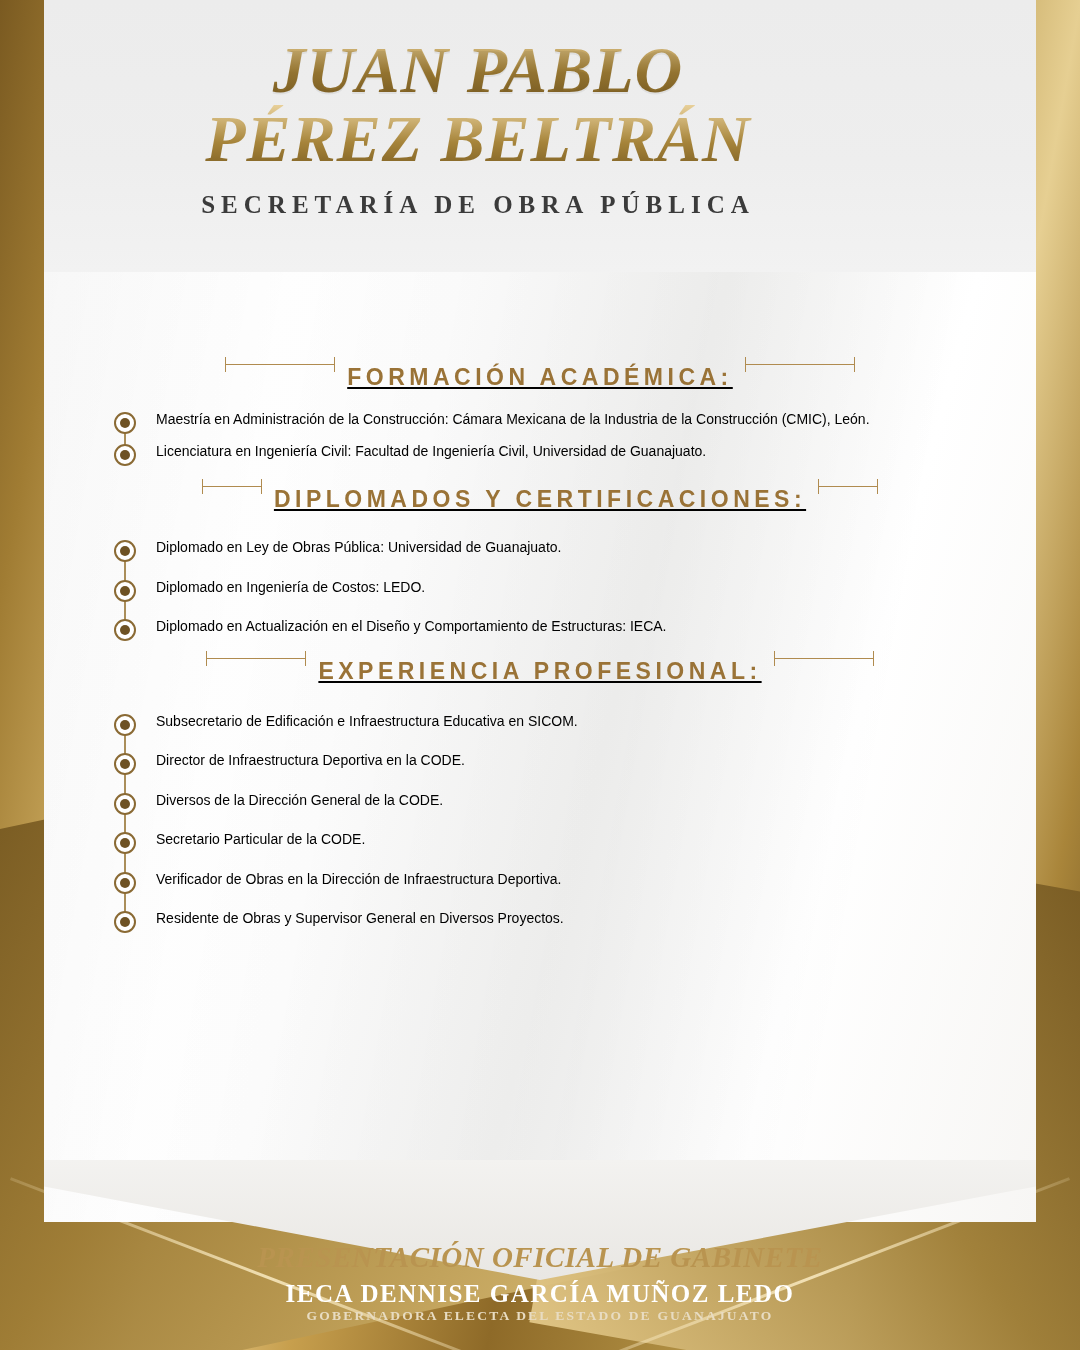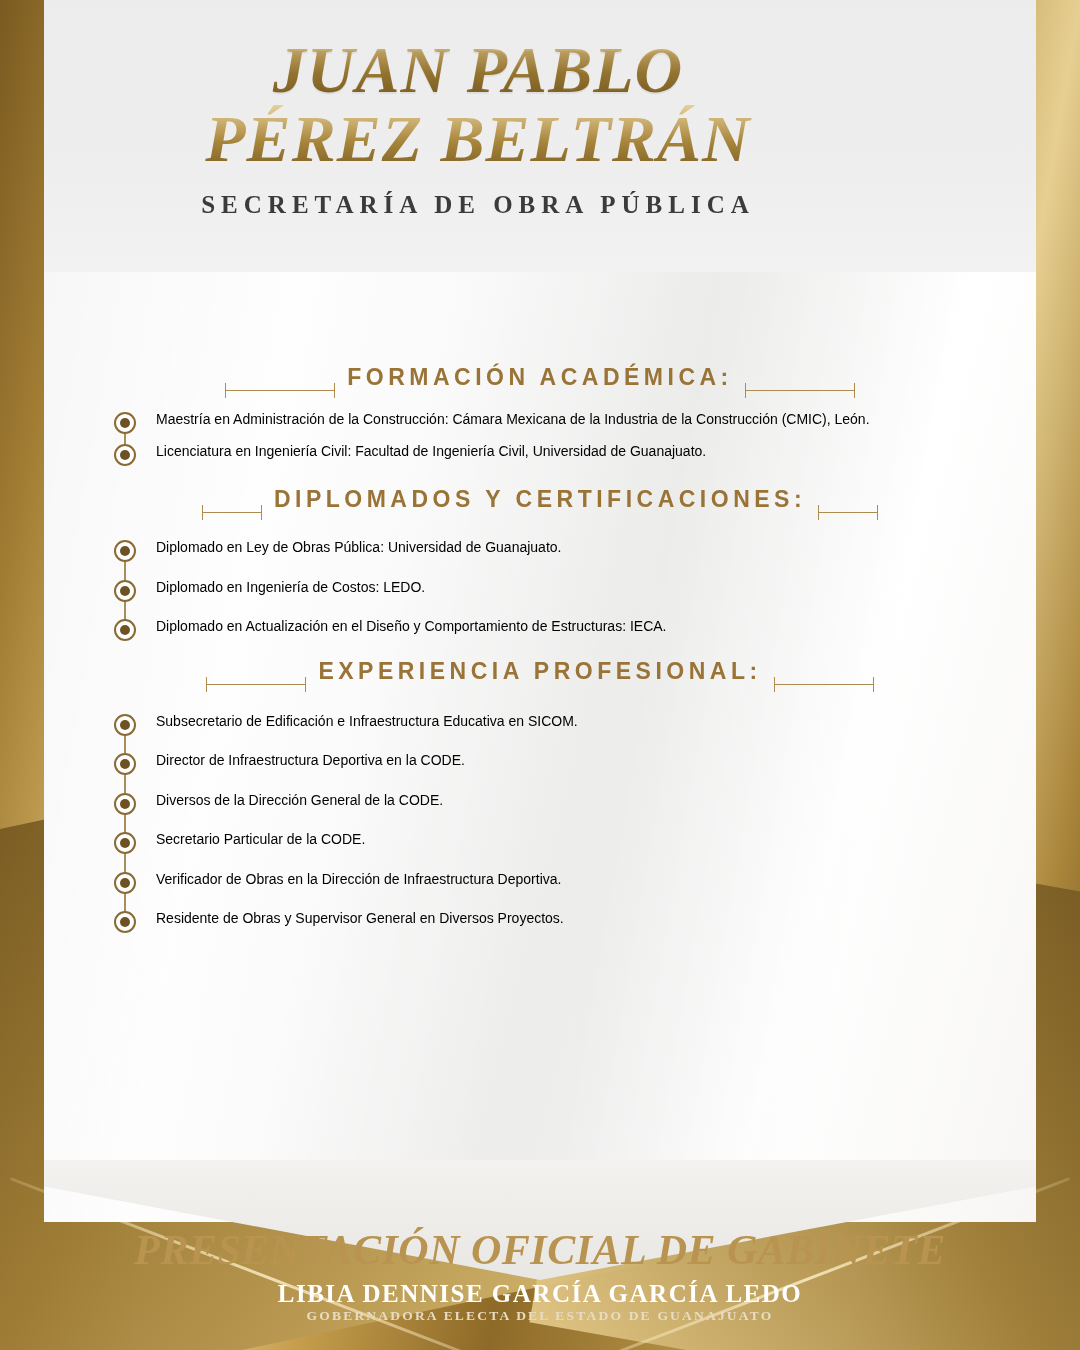--- a/index.html
+++ b/index.html
@@ -148,24 +148,25 @@
     position: absolute;
     top: 272px;
     left: 44px;
     width: 992px;
     padding: 0 60px;
   }
 
   
   .section-head {
     display: flex;
-    align-items: flex-end;
+    align-items: flex-start;
     justify-content: center;
     gap: 12px;
     margin: 0 auto;
+    text-decoration: underline;
   }
   .section-head .rule {
     height: 1px;
     background: #b08b4f;
     position: relative;
     flex: 0 0 auto;
   }
   .section-head .rule::before,
   .section-head .rule::after {
     content: "";
@@ -249,21 +250,21 @@
     position: absolute;
     left: 0;
     bottom: 26px;
     width: 1080px;
     text-align: center;
   }
   .footer .f1 {
     font-family: "Liberation Serif", serif;
     font-weight: bold;
     font-style: italic;
-    font-size: 42px;
+    font-size: 29px;
     letter-spacing: .5px;
     background: linear-gradient(180deg, #f0dba6 0%, #c7a css 40%, #9a7833 100%);
     background: linear-gradient(180deg, #f3e2b5 0%, #caa busca 0%, #a07c33 100%);
     -webkit-background-clip: text;
     background-clip: text;
     color: #b99450;
   }
   .footer .f2 {
     margin-top: 6px;
     font-family: "Liberation Serif", serif;
@@ -389,15 +390,15 @@
           <span>Residente de Obras y Supervisor General en Diversos Proyectos.</span>
         </li>
       </ul>
     </div>
   </div>
 
 </div>
 
 <div class="footer">
   <div class="f1">PRESENTACIÓN OFICIAL DE GABINETE</div>
-  <div class="f2">LIBIA DENNISE GARCÍA GARCÍA LEDO</div>
+  <div class="f2">IECA DENNISE GARCÍA MUÑOZ LEDO</div>
   <div class="f3">GOBERNADORA ELECTA DEL ESTADO DE GUANAJUATO</div>
 </div>
 
 </body></html>

